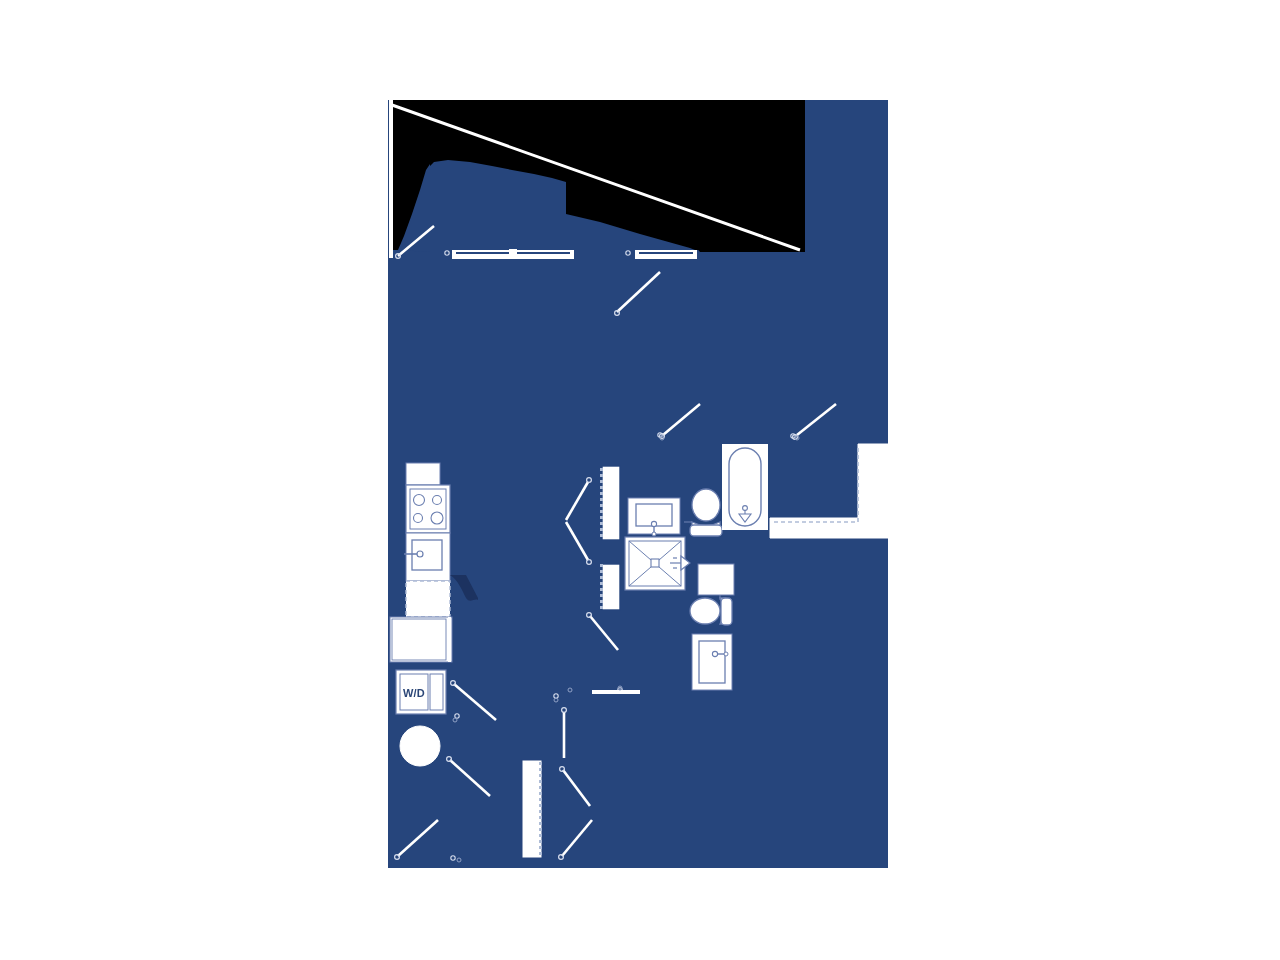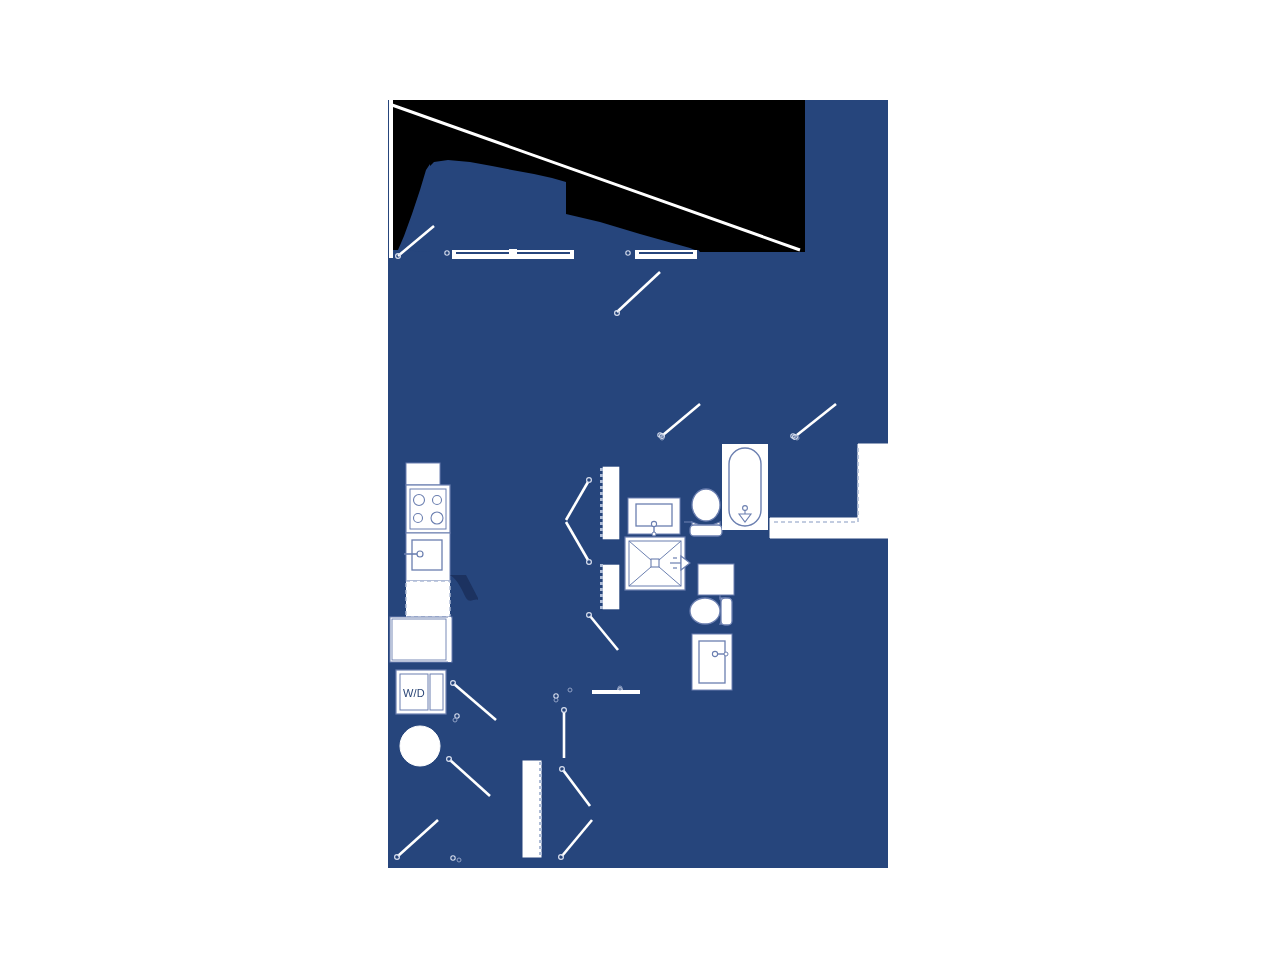--- a/index.html
+++ b/index.html
@@ -10,20 +10,21 @@
     height: 960px;
     overflow: hidden;
     font-family: "Liberation Sans", sans-serif;
   }
 
   #canvas-root {
     position: relative;
     width: 1232px;
     height: 960px;
     background: #1d4ed8;
+    font-weight: bold;
   }
 
   #floorplan-svg {
     position: absolute;
     left: 0;
     top: 0;
     width: 1280px;
     height: 960px;
     display: block;
   }

